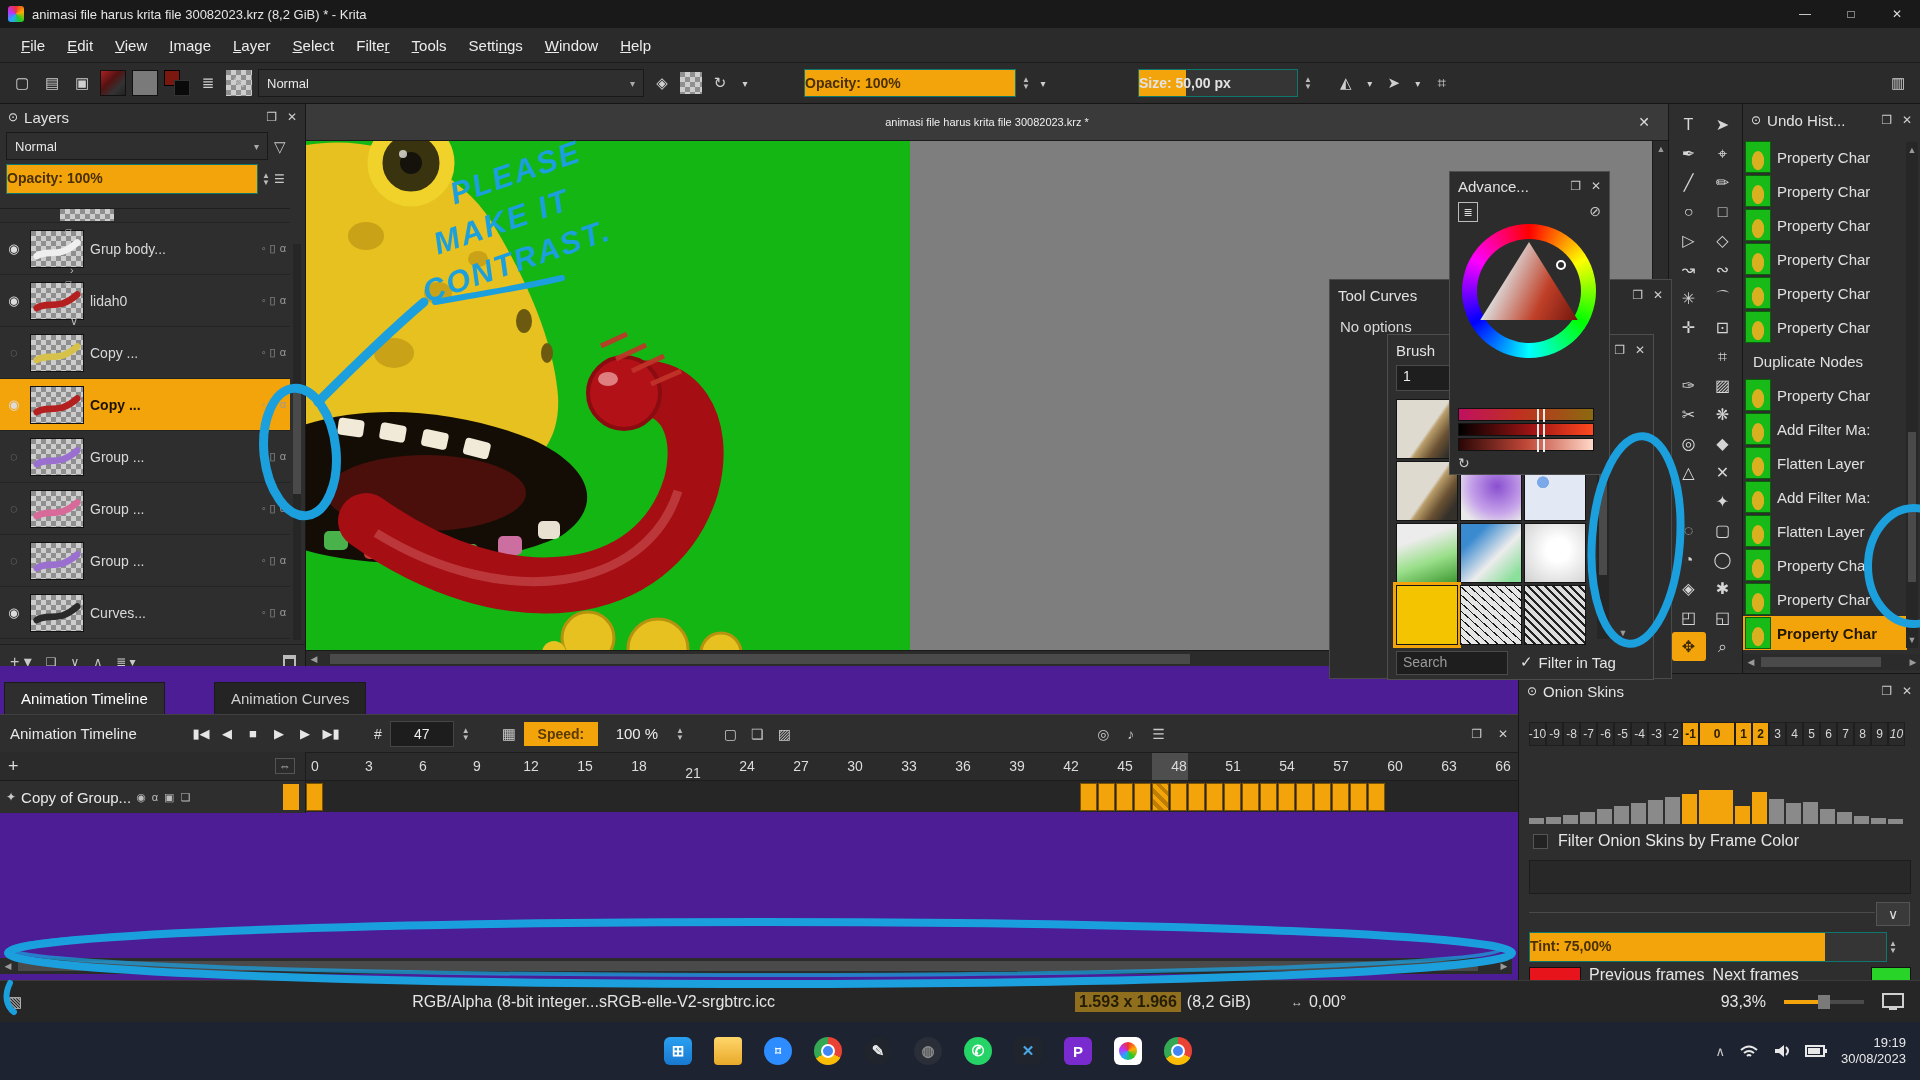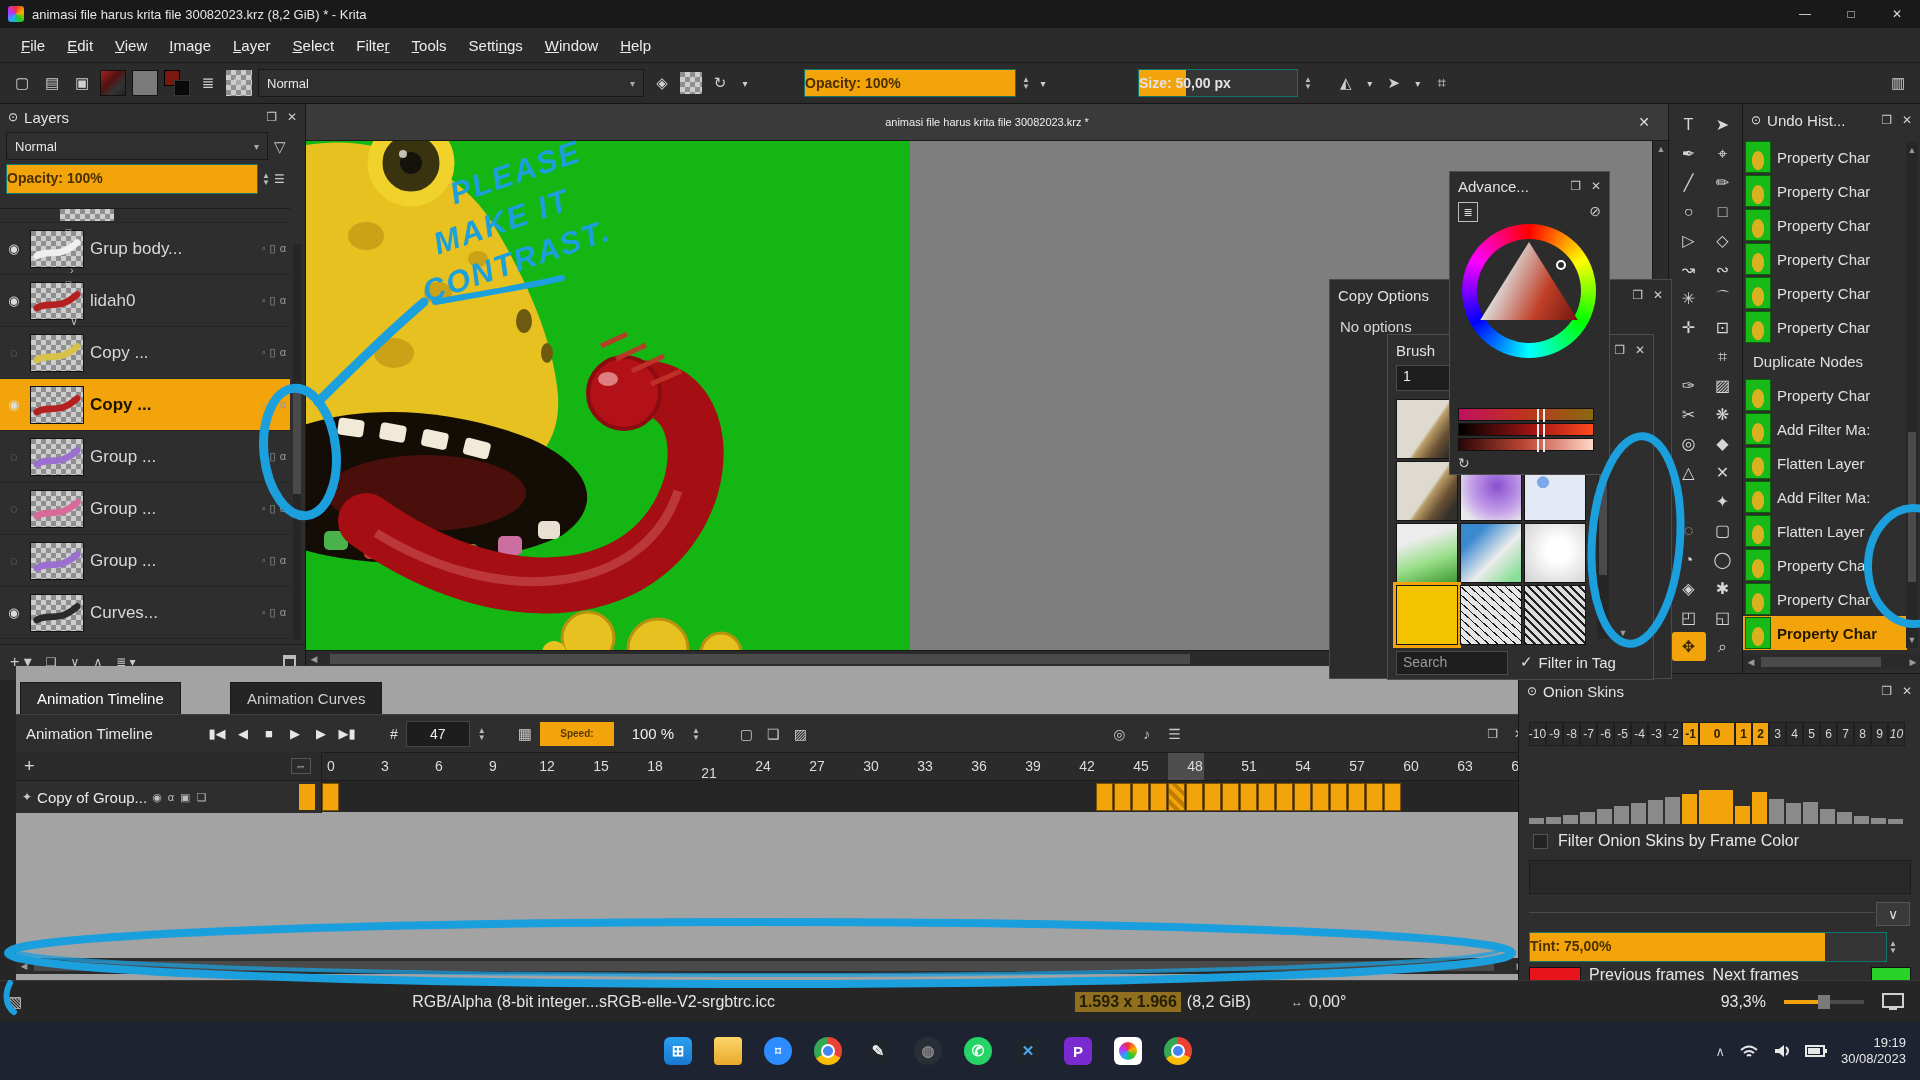--- a/index.html
+++ b/index.html
@@ -37,21 +37,21 @@
 .slider{height:28px;position:relative;background:#353535;border:1px solid #0f766e;overflow:hidden}
 .slider .fill{position:absolute;left:0;top:0;bottom:0;background:#f3a40a}
 .slider .lab{position:relative;width:100%;text-align:center;line-height:26px;font-size:14px;color:#4a3000;font-weight:bold}
 .slider.darktext .lab{color:#e3e3e3;mix-blend-mode:normal}
 
 #layers{left:0;top:104px;width:306px;height:576px;background:#2e2e2e;border-right:1px solid #171717}
 .lrow{display:flex;align-items:center;height:52px;border-bottom:1px solid #242424;padding:0 4px;gap:6px;position:relative}
 .lrow .eye{width:20px;text-align:center;font-size:13px}
 .lthumb{width:54px;height:38px;border:1px solid #111;position:relative;flex:none}
 .lthumb svg{position:absolute;inset:0}
-.lrow .nm{font-size:17px;color:#d8d8d8;white-space:nowrap;overflow:hidden;flex:1}
+.lrow .nm{font-size:14px;color:#d8d8d8;white-space:nowrap;overflow:hidden;flex:1}
 .lrow.sel{background:#f3a40a}
 .lrow.sel .nm{color:#1c1200;font-weight:bold}
 .lrow .mini{display:flex;gap:4px;font-size:11px;color:#9a9a9a}
 .lrow .folder{position:absolute;left:64px;top:2px;font-size:10px;color:#bbb}
 .lrow .chev{position:absolute;left:70px;bottom:-2px;font-size:11px;color:#bbb}
 
 #subwin-head{left:306px;top:104px;width:1362px;height:37px;background:#3a3a3a;display:flex;align-items:center;justify-content:center;border-bottom:1px solid #1b1b1b}
 #subwin-head .t{font-size:11px;color:#eee}
 #subwin-close{position:absolute;right:18px;font-size:14px;color:#ddd}
 #canvas{left:306px;top:141px;width:1346px;height:509px;overflow:hidden;background:#7e7e7e}
@@ -93,21 +93,21 @@
 .wheel{position:absolute;left:12px;top:52px;width:134px;height:134px;border-radius:50%;background:conic-gradient(#f00,#ff0,#0f0,#0ff,#00f,#f0f,#f00)}
 .wheel .hole{position:absolute;inset:15px;border-radius:50%;background:#2c2c2c}
 .tri{position:absolute;left:26px;top:66px;width:106px;height:100px;clip-path:polygon(50% 4%,96% 82%,4% 82%);background:linear-gradient(115deg,#fff 8%,#ddd 28%,#c04028 62%,#66100a 96%)}
 .pick{position:absolute;left:106px;top:88px;width:10px;height:10px;border:2px solid #fff;border-radius:50%}
 .strip{position:absolute;left:8px;width:136px;height:13px;border:1px solid #111}
 .s1{background:linear-gradient(90deg,#c01060,#c03020 45%,#8a6a10)}
 .s2{background:linear-gradient(90deg,#000,#a01414 55%,#ff4a20)}
 .s3{background:linear-gradient(90deg,#2a0606,#c04838 50%,#ffd8c8)}
 .stripmark{position:absolute;width:8px;height:13px;border-left:2px solid #eee;border-right:2px solid #eee}
 
-#timeline{left:16px;top:666px;width:1518px;height:314px;background:#a3a3a3}
+#timeline{left:0;top:666px;width:1518px;height:314px;background:#4c1d95}
 .ttab{position:absolute;top:16px;height:32px;display:flex;align-items:center;padding:0 16px;font-size:15px;color:#cfcfcf;background:#242424;border:1px solid #1a1a1a;border-bottom:none}
 .ttab.active{background:#2e2e2e;color:#fff}
 #tl-controls{position:absolute;left:0;top:48px;width:1518px;height:38px;background:#2e2e2e;border-top:1px solid #404040;display:flex;align-items:center;gap:8px;padding:0 10px}
 .tbtn{width:26px;text-align:center;color:#e6e6e6;font-size:13px}
 .valbox{background:#1d1d1d;border:1px solid #454545;height:26px;display:flex;align-items:center;justify-content:center;color:#eee;font-size:14px}
 #tl-ruler{position:absolute;left:0;top:86px;width:1518px;height:28px;background:#2b2b2b;border-top:1px solid #1c1c1c}
 #tl-plus{position:absolute;left:0;top:86px;width:306px;height:28px;background:#2b2b2b;border-right:1px solid #1c1c1c;display:flex;align-items:center;padding-left:8px;gap:8px}
 .rulernum{position:absolute;top:5px;width:40px;text-align:center;font-size:14px;color:#dcdcdc}
 #tl-track{position:absolute;left:0;top:114px;width:1518px;height:32px;background:#262626;border-top:1px solid #1c1c1c}
 #tl-tracklabel{position:absolute;left:0;top:0;width:306px;height:32px;background:#2e2e2e;border-right:1px solid #1c1c1c;display:flex;align-items:center;gap:5px;padding:0 6px}
@@ -576,21 +576,21 @@
     </div>
     <div style="position:absolute;left:0;top:550px;width:178px;height:16px;background:#2b2b2b">
       <span class="sb-arrow" style="left:0">◀</span>
       <div class="sb-handle" style="left:18px;top:3px;width:120px;height:10px"></div>
       <span class="sb-arrow" style="right:0">▶</span>
     </div>
   </div>
 
   <div id="tool-options" class="abs">
     <div class="docker-head" style="height:30px">
-      <span>Copy Options</span>
+      <span>Tool Curves</span>
       <span class="fc">
           <span>❐</span>
           <span>✕</span>
         </span>
     </div>
     <div style="padding:8px 10px;font-size:15px;color:#d8d8d8">No options</div>
     <span class="ib abs" style="right:14px;top:98px;letter-spacing:1px">⋮</span>
     <span class="abs" style="right:28px;top:92px;width:20px;height:22px;border:1px solid #999"></span>
   </div>
 
@@ -670,21 +670,21 @@
         </span>
       <span style="width:14px"></span>
       <span style="font-size:14px">#</span>
       <span class="valbox" style="width:64px">47</span>
       <span class="spincol">
           <span>▲</span>
           <span>▼</span>
         </span>
       <span style="width:16px"></span>
       <span class="ib" style="font-size:15px">▦</span>
-      <span class="orangechip" style="width:74px;height:24px;font-size:10px">Speed:</span>
+      <span class="orangechip" style="width:74px;height:24px;font-size:14px">Speed:</span>
       <span class="valbox" style="width:62px;border:none;background:transparent;font-size:15px">100 %</span>
       <span class="spincol">
           <span>▲</span>
           <span>▼</span>
         </span>
       <span style="width:24px"></span>
       <span id="mode-icons" class="row" style="gap:14px">
           <span class="ib" style="font-size: 14px;">▢</span>
           <span class="ib" style="font-size: 14px;">❏</span>
           <span class="ib" style="font-size: 14px;">▨</span>

